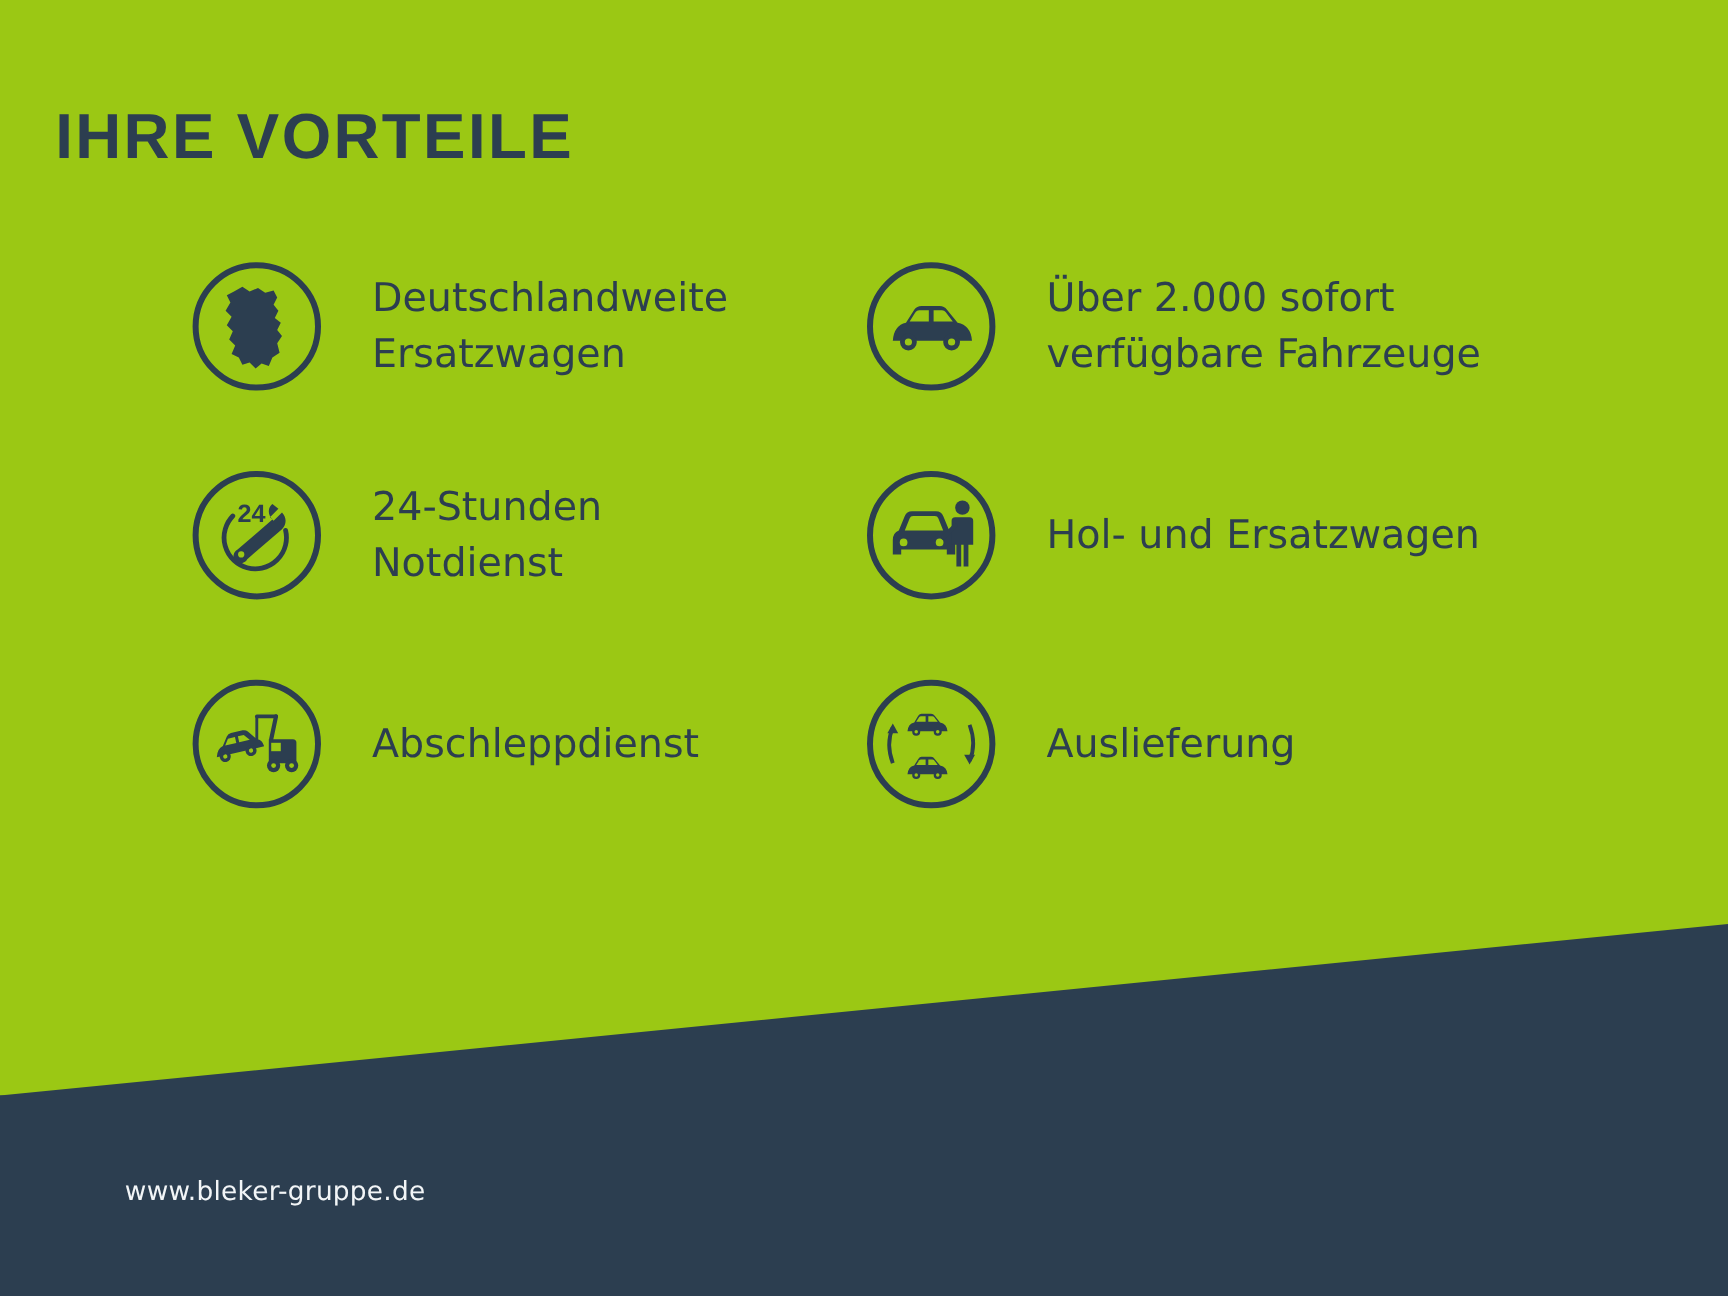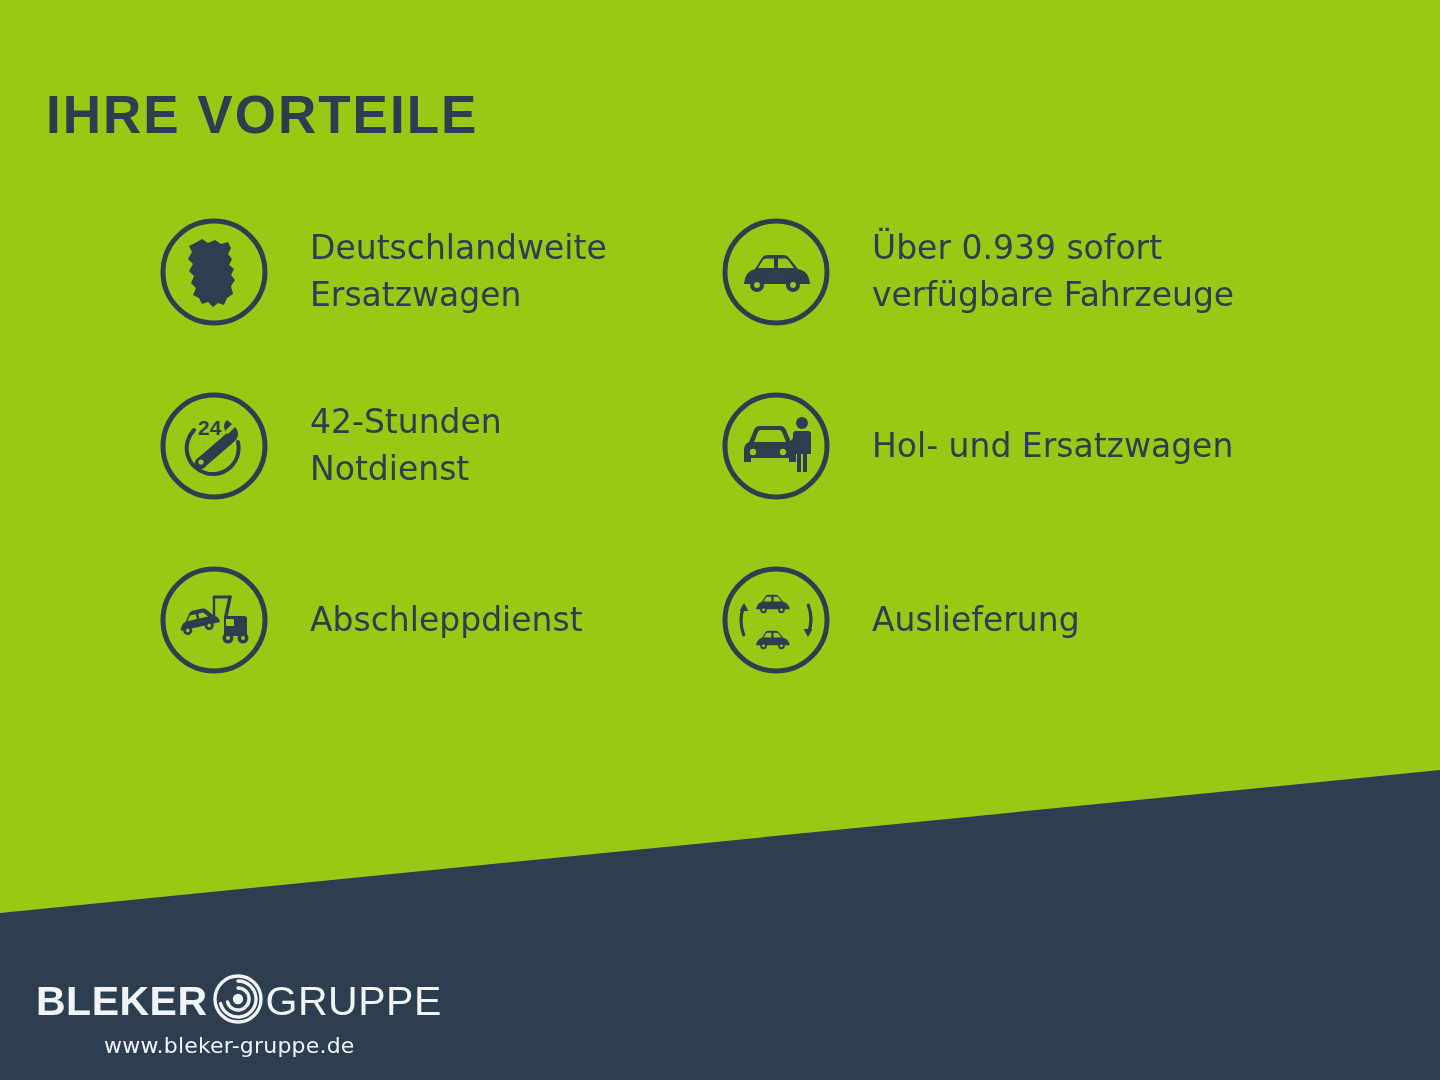--- a/index.html
+++ b/index.html
@@ -166,21 +166,21 @@
         <span class="icon-wrap">
           <svg viewBox="0 0 112 112" xmlns="http://www.w3.org/2000/svg">
             <circle cx="56" cy="56" r="51" fill="none" stroke="#2c3e50" stroke-width="5"></circle>
             <path d="M36 40 A26 26 0 1 0 80 52" fill="none" stroke="#2c3e50" stroke-width="4" stroke-linecap="round"></path>
             <text x="40" y="45" font-family="Liberation Sans, sans-serif" font-size="21" font-weight="bold" fill="#2c3e50">24</text>
             <path fill="#2c3e50" d="M74 34 L67 41 L70 44 L77 37 C81 41 81 47 77 51 L48 76
               a6 6 0 1 1 -8 -8 L69 43 C65 39 65 33 69 30 Z"></path>
             <circle cx="43" cy="72" r="2.6" fill="#9bc814"></circle>
           </svg>
         </span>
-        <div class="benefit-label">42-Stunden
+        <div class="benefit-label">24-Stunden
 Notdienst</div>
       </div>
 
       <div class="benefit">
         <span class="icon-wrap">
           <svg viewBox="0 0 112 112" xmlns="http://www.w3.org/2000/svg">
             <circle cx="56" cy="56" r="51" fill="none" stroke="#2c3e50" stroke-width="5"></circle>
 
             <path fill="#2c3e50" d="M66 52 h20 a3 3 0 0 1 3 3 v17 h-23 z"></path>
             <rect x="68" y="55" width="8" height="7" fill="#9bc814"></rect>
@@ -221,21 +221,21 @@
             <path fill="#2c3e50" d="M24 68 q1 -13 11 -15 l7 -11 q2 -3 6 -3 h15 q4 0 6 3 l9 11
               q11 2 12 15 z"></path>
             <path fill="#9bc814" d="M38 52 l5 -8 q1 -1.5 3 -1.5 h8 v9.5 z"></path>
             <path fill="#9bc814" d="M58 52 v-9.5 h7 q2 0 3 1.5 l6 8 z"></path>
             <circle cx="37" cy="69" r="7" fill="#2c3e50"></circle>
             <circle cx="37" cy="69" r="3" fill="#9bc814"></circle>
             <circle cx="73" cy="69" r="7" fill="#2c3e50"></circle>
             <circle cx="73" cy="69" r="3" fill="#9bc814"></circle>
           </svg>
         </span>
-        <div class="benefit-label">Über 0.939 sofort
+        <div class="benefit-label">Über 2.000 sofort
 verfügbare Fahrzeuge</div>
       </div>
 
       <div class="benefit">
         <span class="icon-wrap">
           <svg viewBox="0 0 112 112" xmlns="http://www.w3.org/2000/svg">
             <circle cx="56" cy="56" r="51" fill="none" stroke="#2c3e50" stroke-width="5"></circle>
 
             <path fill="#2c3e50" d="M24 72 v-12 q0 -6 5 -8 l5 -12 q1.5 -4 6 -4 h20 q4.5 0 6 4
               l5 12 q5 2 5 8 v12 h-7 v-4 H31 v4 z"></path>
@@ -285,28 +285,16 @@
             <path fill="#2c3e50" d="M88 73 l-4.5 -8 h9 z"></path>
           </svg>
         </span>
         <div class="benefit-label">Auslieferung</div>
       </div>
 
     </div>
   </div>
 
   <div class="logo">
-    <div class="logo-row">
-      <span class="logo-bleker">BLEKER</span>
-      <span class="logo-mark">
-        <svg width="52" height="52" viewBox="0 0 52 52" xmlns="http://www.w3.org/2000/svg">
-          <circle cx="26" cy="26" r="23" fill="none" stroke="#f2f5f7" stroke-width="3.4"></circle>
-          <path d="M26 8 a18 18 0 1 1 -17.4 22.6" fill="none" stroke="#f2f5f7" stroke-width="3.4" stroke-linecap="round"></path>
-          <path d="M26 15 a11 11 0 1 1 -10.5 14" fill="none" stroke="#f2f5f7" stroke-width="3.4" stroke-linecap="round"></path>
-          <circle cx="26" cy="26" r="5.2" fill="#f2f5f7"></circle>
-        </svg>
-      </span>
-      <span class="logo-gruppe">GRUPPE</span>
-    </div>
     <div class="logo-url">www.bleker-gruppe.de</div>
   </div>
 
 </div>
 
 </body></html>

